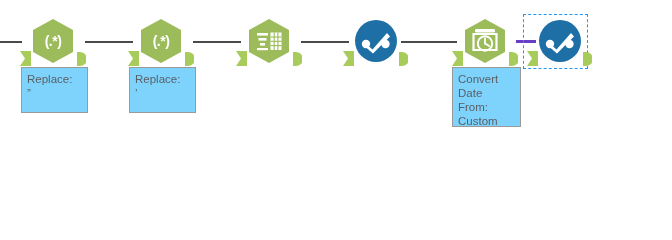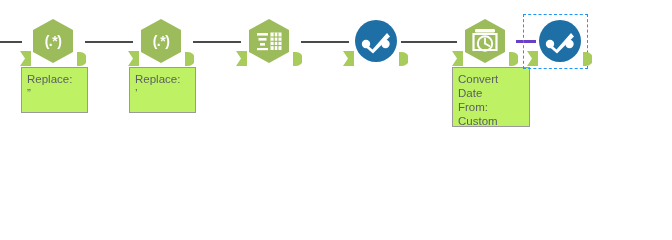--- a/index.html
+++ b/index.html
@@ -50,21 +50,21 @@
     height: 15px;
   }
   .out-anchor {
     position: absolute;
     top: 34px;
     width: 9px;
     height: 14px;
   }
   .annot {
     position: absolute;
-    background: #bef264;
+    background: #7dd3fc;
     border: 1px solid #9a9a9a;
     box-sizing: border-box;
     padding: 4px 13px 3px 5px;
     font-size: 11.5px;
     line-height: 14px;
     color: #5a5f66;
     font-family: "Liberation Sans", sans-serif;
     white-space: pre-line;
   }
   .selbox {
@@ -216,21 +216,21 @@
         </g>
       </svg>
       <div class="hexlabel"></div>
     </div>
     <div class="out-anchor" style="left:47px;">
       <svg width="9" height="14" viewBox="0 0 9 14">
         <path d="M0 0 L3 0 A7 7 0 0 1 3 14 L0 14 Z" fill="#a8cc5c"></path>
       </svg>
     </div>
   </div>
-  <div class="annot" style="left:452px;top:67px;width:78px;height:60px;">Convert Date
+  <div class="annot" style="left:452px;top:67px;width:69px;height:60px;">Convert Date
 From:
 Custom</div>
 
   <div class="selbox" style="left:523px;top:14px;width:65px;height:55px;"></div>
 
   <div class="node" style="left:538px;top:19px;">
     <div class="in-anchor" style="left:-11px;top:32px;">
       <svg width="11" height="15" viewBox="0 0 11 15">
         <path d="M0 0 L11 0 L11 15 L0 15 L5 7.5 Z" fill="#a8cc5c"></path>
       </svg>

